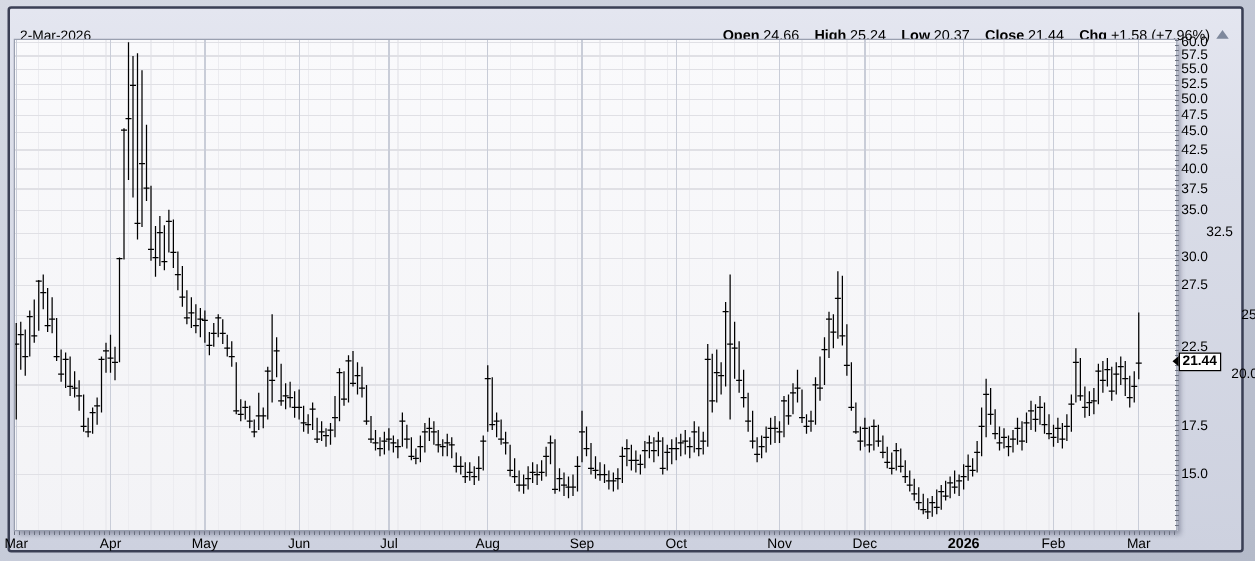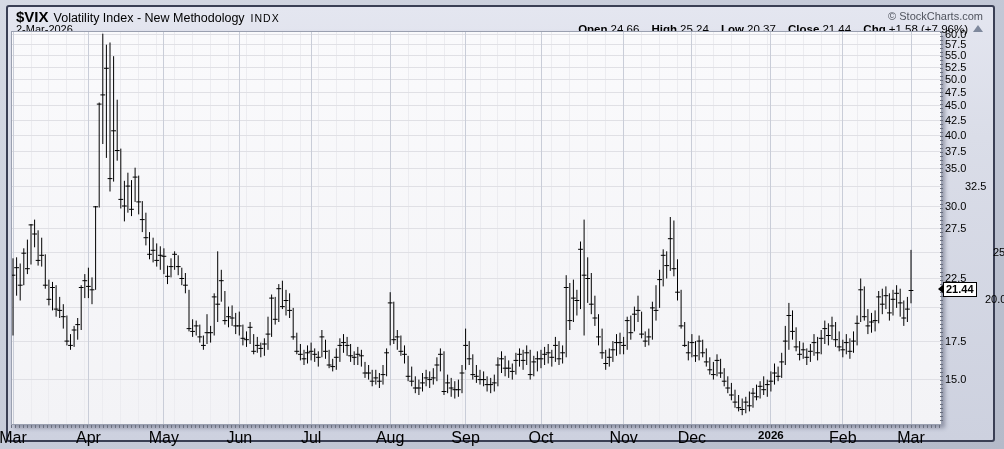--- a/index.html
+++ b/index.html
@@ -48,43 +48,39 @@
   .ylab{position:absolute;left:0;font-size:11px;white-space:nowrap;}
   .ytick-col{
     position:absolute;left:932px;top:25px;width:3px;height:392px;
     background:repeating-linear-gradient(180deg,#6a6f7e 0 1px,transparent 1px 4px);
   }
   .x-tickrow{
     position:absolute;left:3px;top:418px;width:931px;height:3px;
     background:repeating-linear-gradient(90deg,#6a6f7e 0 1px,transparent 1px 4px);
   }
   .x-axis{position:absolute;left:4px;top:422px;width:931px;height:14px;}
-  .xlab{position:absolute;top:0;font-size:16px;transform:translateX(-50%);white-space:nowrap;}
+  .xlab{position:absolute;top:0;font-size:11px;transform:translateX(-50%);white-space:nowrap;}
   .xlab.bold{font-weight:bold;font-size:11.5px;}
   
   .price-badge{position:absolute;left:930px;display:flex;align-items:center;}
   .badge-arrow{
     width:0;height:0;
     border-top:5px solid transparent;border-bottom:5px solid transparent;
     border-right:6px solid #000;
   }
   .badge-box{
     border:1px solid #000;background:#fff;font-size:11px;font-weight:bold;
     padding:0 2px;line-height:13px;margin-left:-1px;
   }
 </style>
 </head>
 <body>
 
 <div class="frame">
 
-  <div class="hrow1">
-    <span class="sym">$VIX</span><span class="symname">Volatility Index - New Methodology</span><span class="symex">INDX</span>
-    <span class="copyright">© StockCharts.com</span>
-  </div>
 
   <div class="hrow2">
     <span>2-Mar-2026</span>
     <span class="quote">
       <b>Open</b><span class="v">24.66</span>
       <b>High</b><span class="v">25.24</span>
       <b>Low</b><span class="v">20.37</span>
       <b>Close</b><span class="v">21.44</span>
       <b>Chg</b><span class="v">+1.58 (+7.96%)</span><span class="up-arrow"></span>
     </span>

